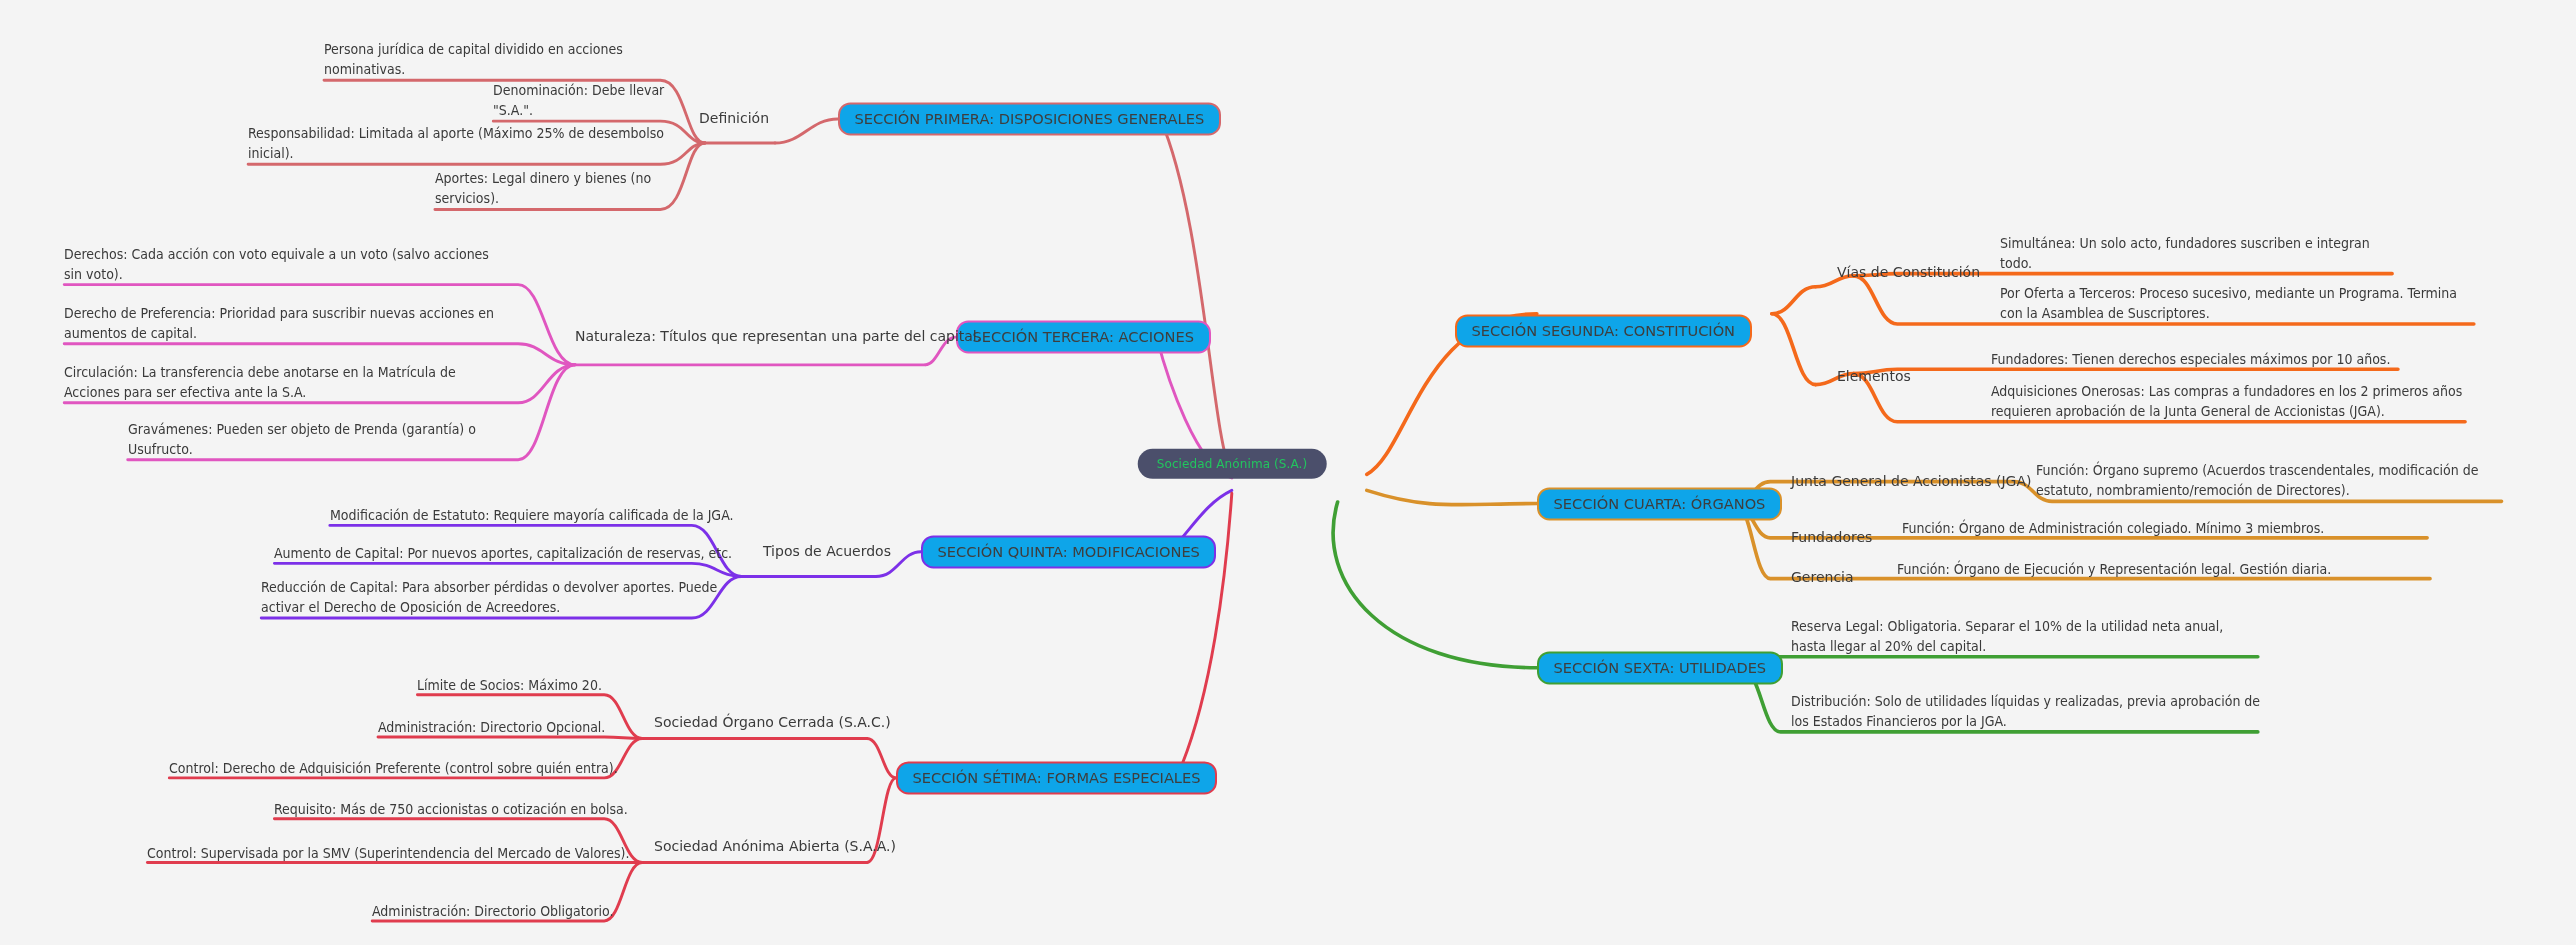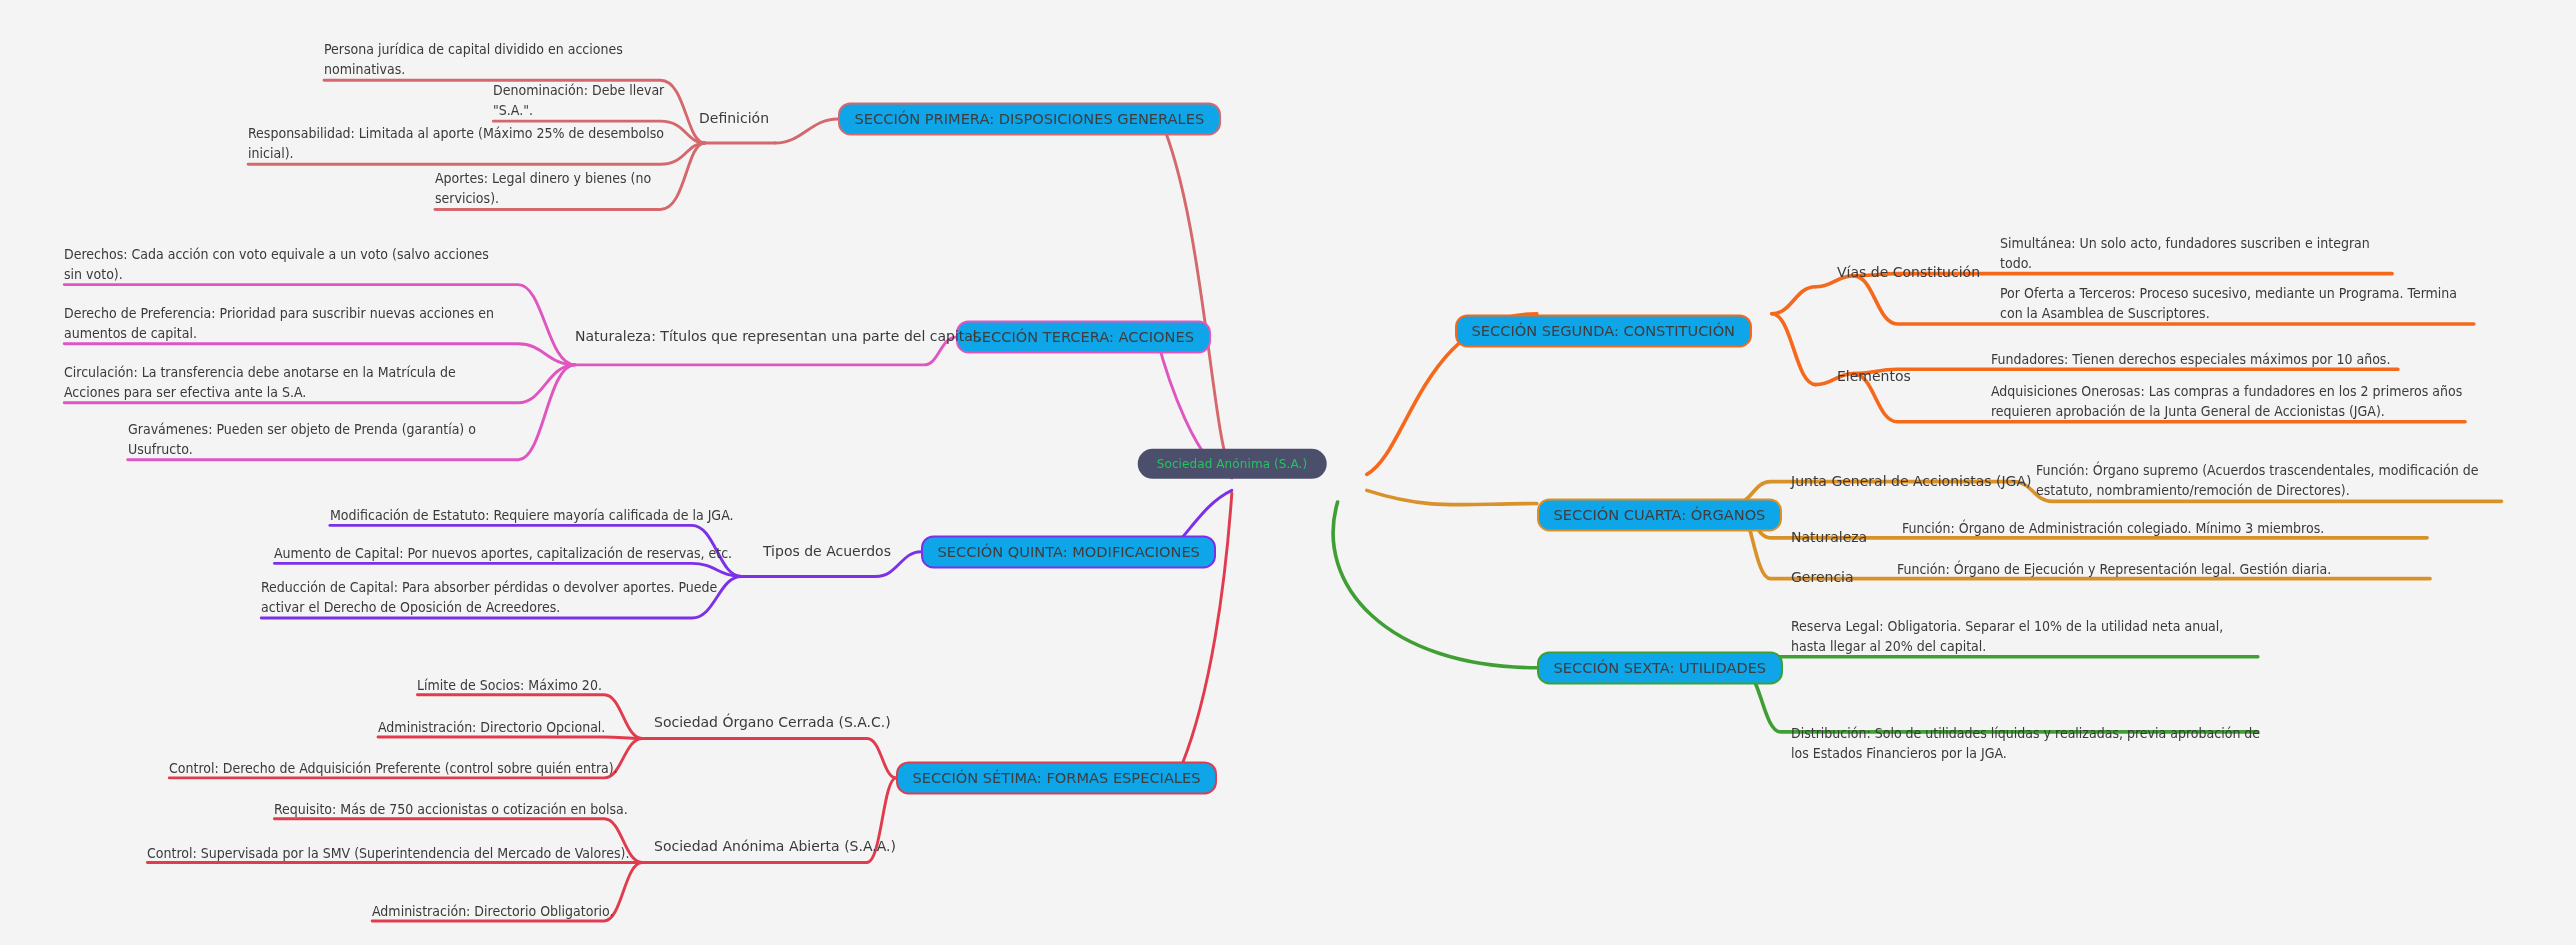--- a/index.html
+++ b/index.html
@@ -160,28 +160,28 @@
 
   <div class="node section" style="left:1455px;top:314px;transform:translateY(-50%);border-color:#f4691b;margin-top:17px;">SECCIÓN SEGUNDA: CONSTITUCIÓN</div>
   <div class="node mid" style="left:1837px;top:264px;">Vías de Constitución</div>
   <div class="node mid" style="left:1837px;top:368px;">Elementos</div>
 
   <div class="node leaf r" style="left:2000px;top:274px;width:398px;transform:translateY(-100%);">Simultánea: Un solo acto, fundadores suscriben e integran todo.</div>
   <div class="node leaf r" style="left:2000px;top:324px;width:478px;transform:translateY(-100%);">Por Oferta a Terceros: Proceso sucesivo, mediante un Programa. Termina con la Asamblea de Suscriptores.</div>
   <div class="node leaf r" style="left:1991px;top:369px;width:410px;transform:translateY(-100%);">Fundadores: Tienen derechos especiales máximos por 10 años.</div>
   <div class="node leaf r" style="left:1991px;top:422px;width:478px;transform:translateY(-100%);">Adquisiciones Onerosas: Las compras a fundadores en los 2 primeros años requieren aprobación de la Junta General de Accionistas (JGA).</div>
 
-  <div class="node section" style="left:1537px;top:515px;transform:translateY(-50%);border-color:#d9912a;">SECCIÓN CUARTA: ÓRGANOS</div>
+  <div class="node section" style="left:1537px;top:504px;transform:translateY(-50%);border-color:#d9912a;">SECCIÓN CUARTA: ÓRGANOS</div>
   <div class="node mid" style="left:1791px;top:473px;">Junta General de Accionistas (JGA)</div>
-  <div class="node mid" style="left:1791px;top:529px;">Naturaleza</div>
+  <div class="node mid" style="left:1791px;top:529px;">Fundadores</div>
   <div class="node mid" style="left:1791px;top:569px;">Gerencia</div>
 
   <div class="node leaf r" style="left:2036px;top:501px;width:468px;transform:translateY(-100%);">Función: Órgano supremo (Acuerdos trascendentales, modificación de estatuto, nombramiento/remoción de Directores).</div>
   <div class="node leaf r" style="left:1902px;top:538px;width:529px;transform:translateY(-100%);">Función: Órgano de Administración colegiado. Mínimo 3 miembros.</div>
   <div class="node leaf r" style="left:1897px;top:579px;width:536px;transform:translateY(-100%);">Función: Órgano de Ejecución y Representación legal. Gestión diaria.</div>
 
   <div class="node section" style="left:1537px;top:668px;transform:translateY(-50%);border-color:#3f9f34;">SECCIÓN SEXTA: UTILIDADES</div>
 
   <div class="node leaf r" style="left:1791px;top:657px;width:471px;transform:translateY(-100%);">Reserva Legal: Obligatoria. Separar el 10% de la utilidad neta anual, hasta llegar al 20% del capital.</div>
-  <div class="node leaf r" style="left:1791px;top:732px;width:471px;transform:translateY(-100%);margin-top:32px;">Distribución: Solo de utilidades líquidas y realizadas, previa aprobación de los Estados Financieros por la JGA.</div>
+  <div class="node leaf r" style="left:1791px;top:732px;width:471px;transform:translateY(-100%);">Distribución: Solo de utilidades líquidas y realizadas, previa aprobación de los Estados Financieros por la JGA.</div>
 
 </div>
 
 
 </body></html>

